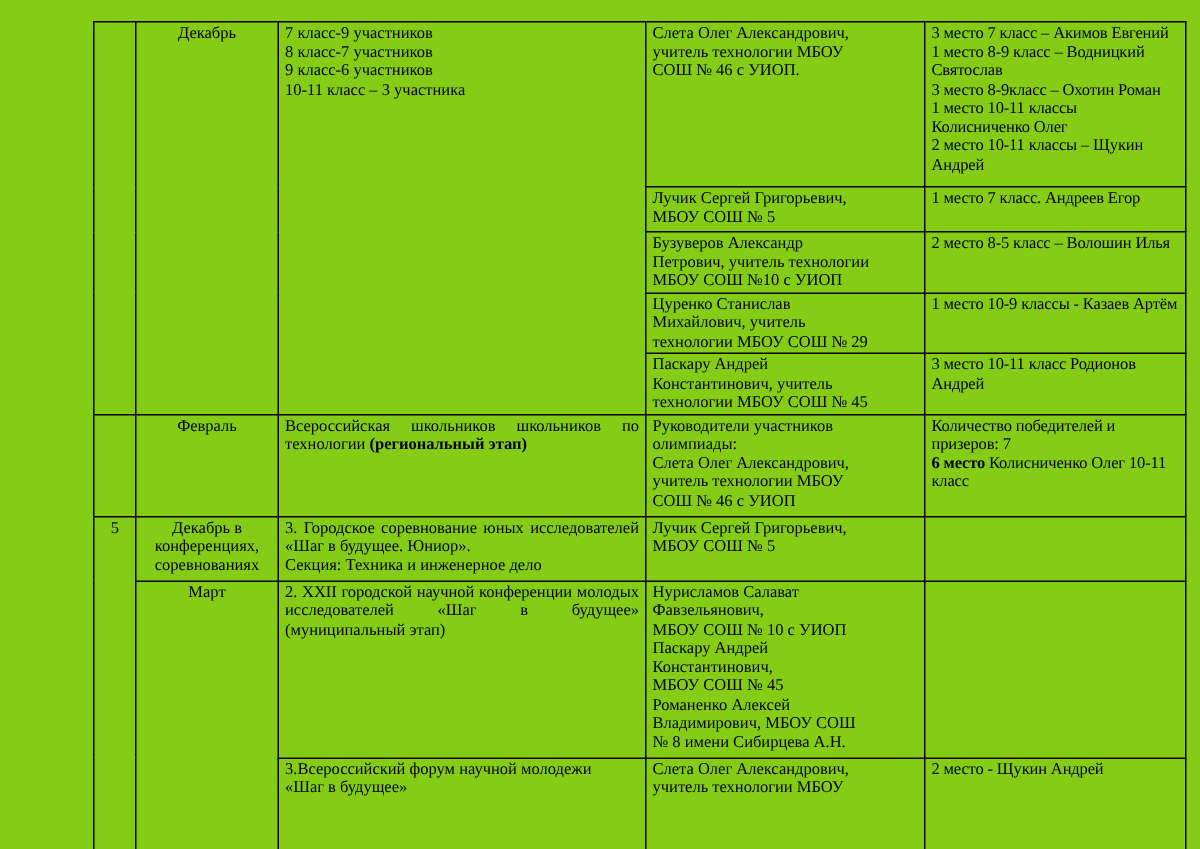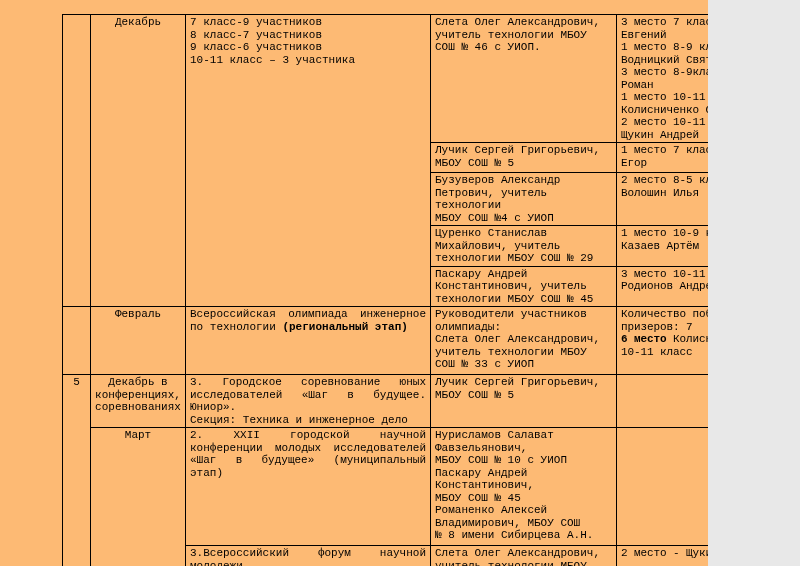--- a/index.html
+++ b/index.html
@@ -1,22 +1,22 @@
 <!DOCTYPE html>
 <html><head>
 <meta charset="utf-8">
 <style>
   html, body { margin: 0; padding: 0; background: #e8e8e8; }
   .page {
     position: relative;
-    width: 708px;
+    width: 800px;
     height: 566px;
-    background: #fdba74;
+    background: #84cc16;
     overflow: hidden;
-    font-family: Liberation Mono, monospace;
+    font-family: Liberation Serif, serif;
     font-size: 11px;
     line-height: 12.5px;
     color: #000000;
   }
   table.doc {
     position: absolute;
     left: 62px;
     top: 14px;
     width: 728px;
     border-collapse: collapse;
@@ -70,45 +70,45 @@
 2 место 10-11 классы – Щукин Андрей</td>
     </tr>
     <tr style="height:30px">
       <td class="teacher">Лучик Сергей Григорьевич,
 МБОУ СОШ № 5</td>
       <td class="result">1 место 7 класс. Андреев Егор</td>
     </tr>
     <tr style="height:40px">
       <td class="teacher">Бузуверов Александр
 Петрович, учитель технологии
-МБОУ СОШ №4 с УИОП</td>
+МБОУ СОШ №10 с УИОП</td>
       <td class="result">2 место 8-5 класс – Волошин Илья</td>
     </tr>
     <tr style="height:40px">
       <td class="teacher">Цуренко Станислав
 Михайлович, учитель
 технологии МБОУ СОШ № 29</td>
       <td class="result">1 место 10-9 классы - Казаев Артём</td>
     </tr>
     <tr style="height:35px">
       <td class="teacher">Паскару Андрей
 Константинович, учитель
 технологии МБОУ СОШ № 45</td>
       <td class="result">3 место 10-11 класс Родионов Андрей</td>
     </tr>
 
     <tr style="height:68px">
       <td class="num"></td>
       <td class="month pt-feb">Февраль</td>
-      <td class="event"><span>Всероссийская олимпиада инженерное по технологии </span><span class="b">(региональный этап)</span></td>
+      <td class="event"><span>Всероссийская школьников школьников по технологии </span><span class="b">(региональный этап)</span></td>
       <td class="teacher">Руководители участников
 олимпиады:
 Слета Олег Александрович,
 учитель технологии МБОУ
-СОШ № 33 с УИОП</td>
+СОШ № 46 с УИОП</td>
       <td class="result"><span>Количество победителей и призеров: 7
 </span><span class="b">6 место</span><span> Колисниченко Олег 10-11 класс</span></td>
     </tr>
 
     <tr style="height:43px">
       <td class="num" rowspan="3">5</td>
       <td class="month">Декабрь в конференциях, соревнованиях</td>
       <td class="event">3. Городское соревнование юных исследователей «Шаг в будущее. Юниор».
 Секция: Техника и инженерное дело</td>
       <td class="teacher">Лучик Сергей Григорьевич,

